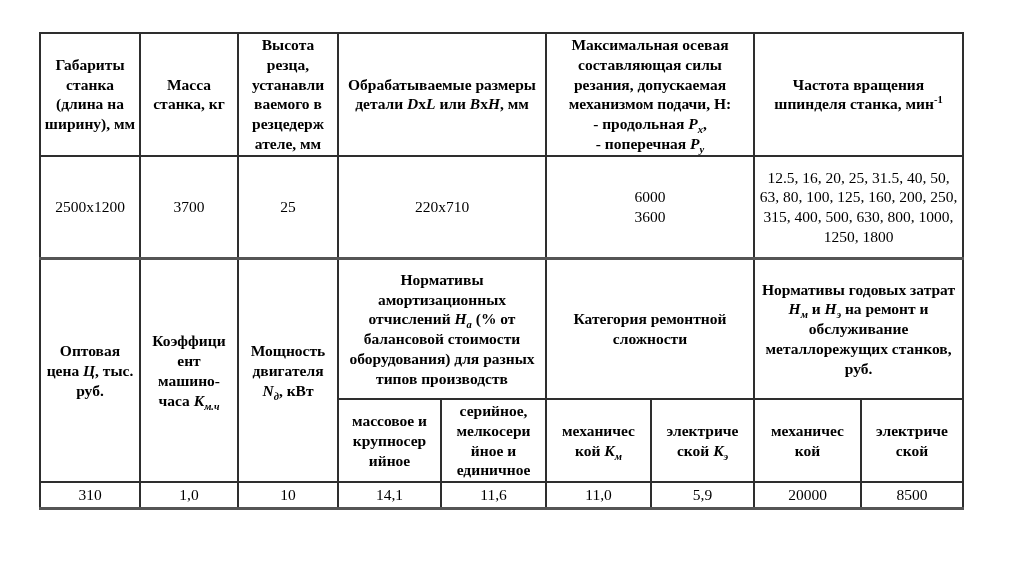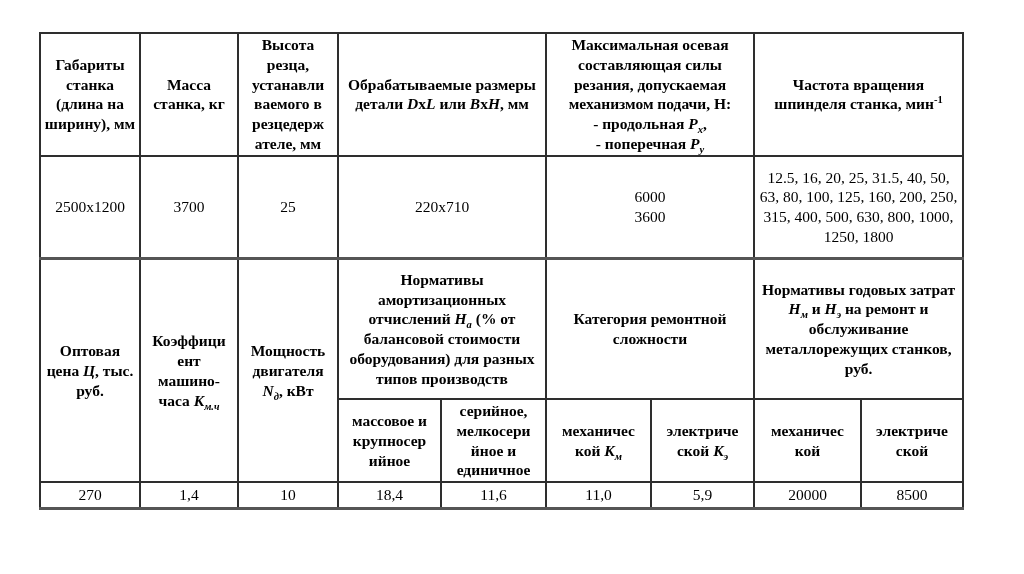--- a/index.html
+++ b/index.html
@@ -83,24 +83,24 @@
       </tr>
       <tr class="r-sub">
         <td class="h">массовое и<br>крупносер<br>ийное</td>
         <td class="h">серийное,<br>мелкосери<br>йное и<br>единичное</td>
         <td class="h">механичес<br>кой <i>К</i><sub><i>м</i></sub></td>
         <td class="h">электриче<br>ской <i>К</i><sub><i>э</i></sub></td>
         <td class="h">механичес<br>кой</td>
         <td class="h">электриче<br>ской</td>
       </tr>
       <tr class="r-data2">
-        <td>270</td>
-        <td>1,4</td>
+        <td>310</td>
+        <td>1,0</td>
         <td>10</td>
-        <td>18,4</td>
+        <td>14,1</td>
         <td>11,6</td>
         <td>11,0</td>
         <td>5,9</td>
         <td>20000</td>
         <td>8500</td>
       </tr>
     </tbody>
   </table>
 </div>
 

